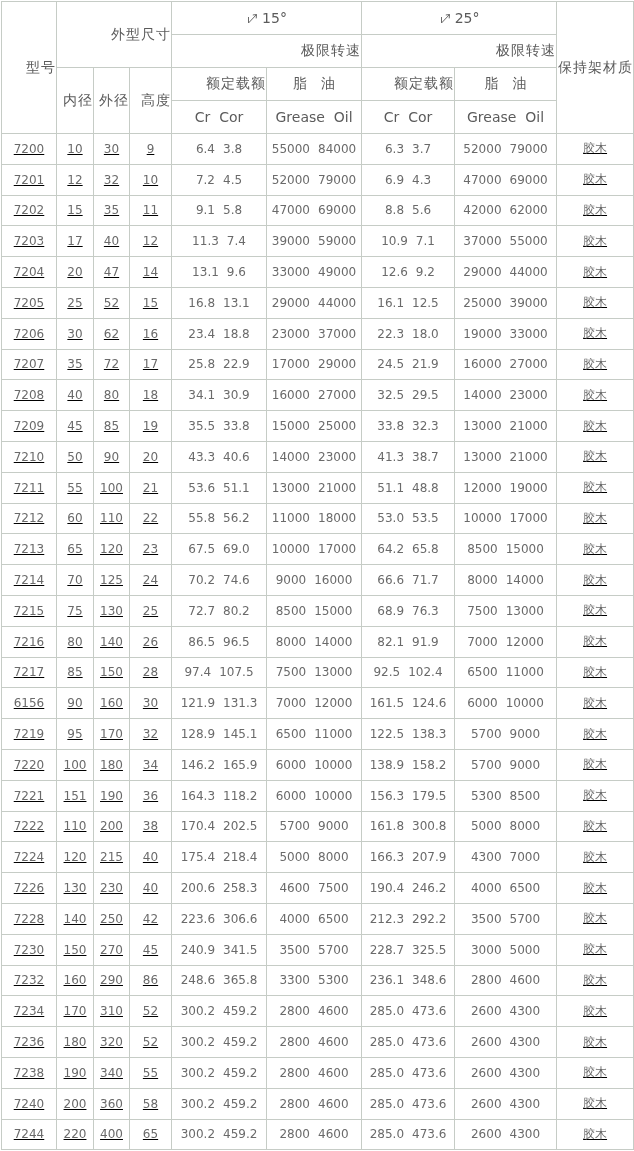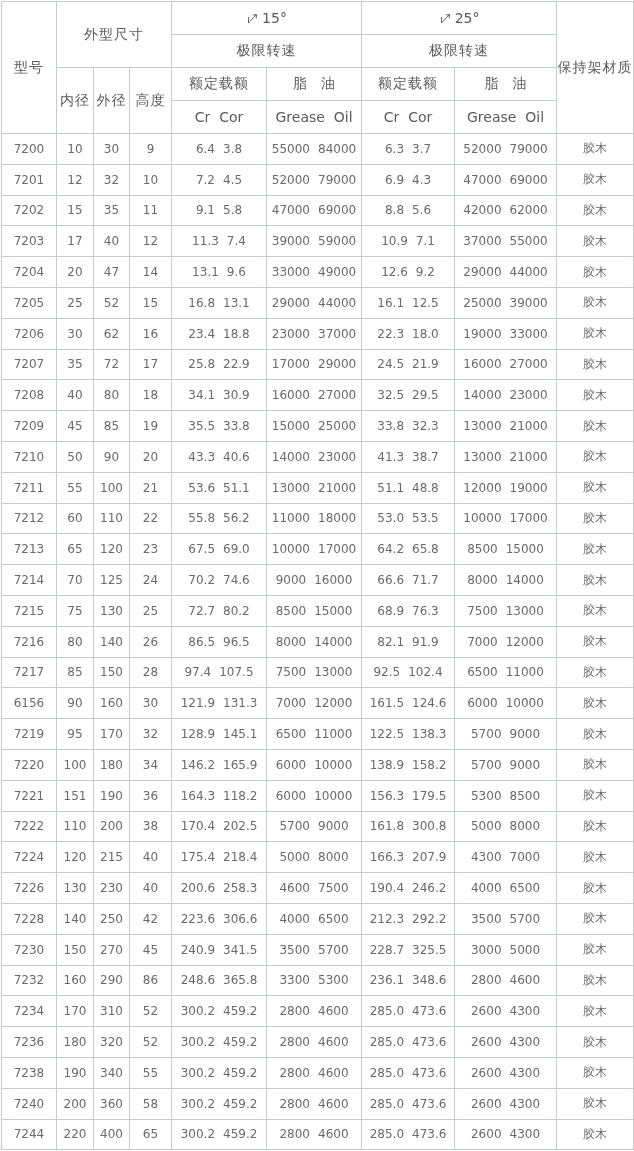--- a/index.html
+++ b/index.html
@@ -25,33 +25,33 @@
     padding: 0;
     overflow: hidden;
   }
   thead th {
     font-weight: normal;
     font-size: 14px;
     color: #5b5b5b;
     height: 32px;
   }
   thead tr { height: 33px; }
-  tbody tr { height: 30.8px; }
+  tbody tr { height: 30.8px; text-decoration: underline; }
   tbody td {
     font-size: 12px;
     color: #6a6a6a;
   }
   .pre { white-space: pre; }
   .pair span { display: inline-block; }
   .pair span:first-child { margin-right: 8px; }
   .angle-cell svg {
     vertical-align: -1px;
     margin-right: 4px;
   }
-  .cjk { letter-spacing: 1px; }
+  .cjk { letter-spacing: 1px; text-align: right; }
 </style>
 </head>
 <body>
 
 <table>
   <colgroup>
     <col style="width:55px">
     <col style="width:37px">
     <col style="width:36px">
     <col style="width:42px">

